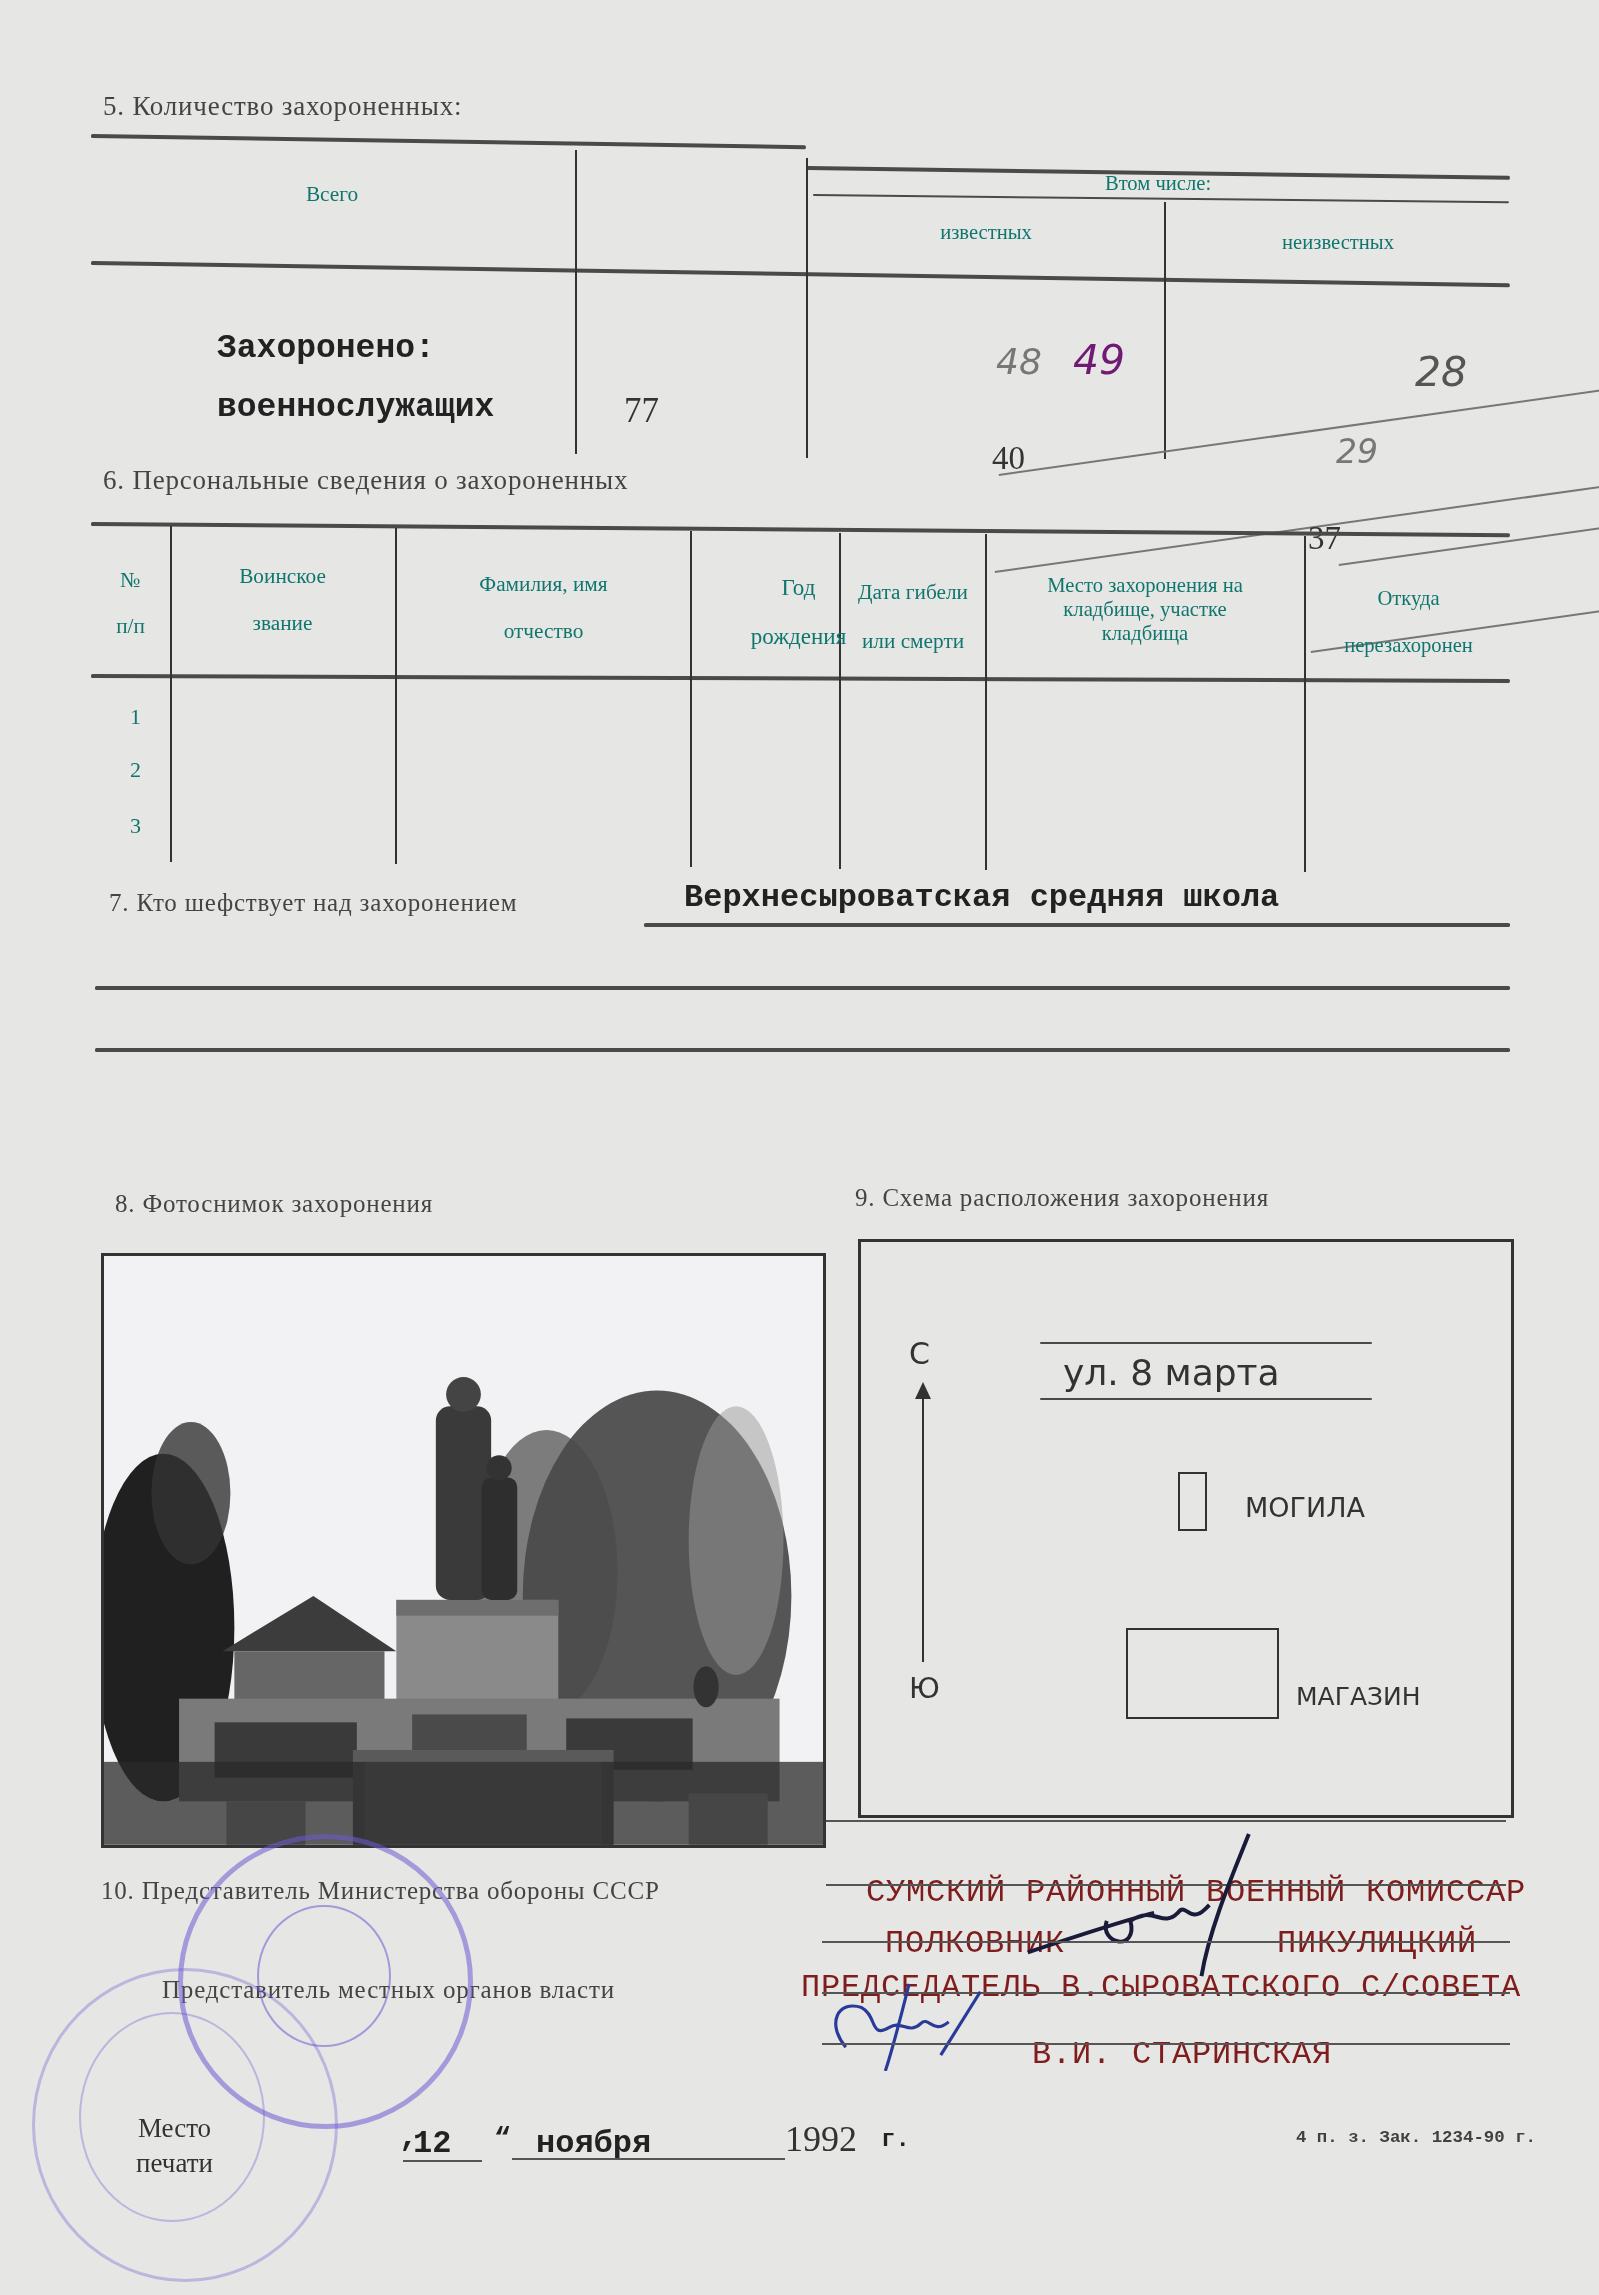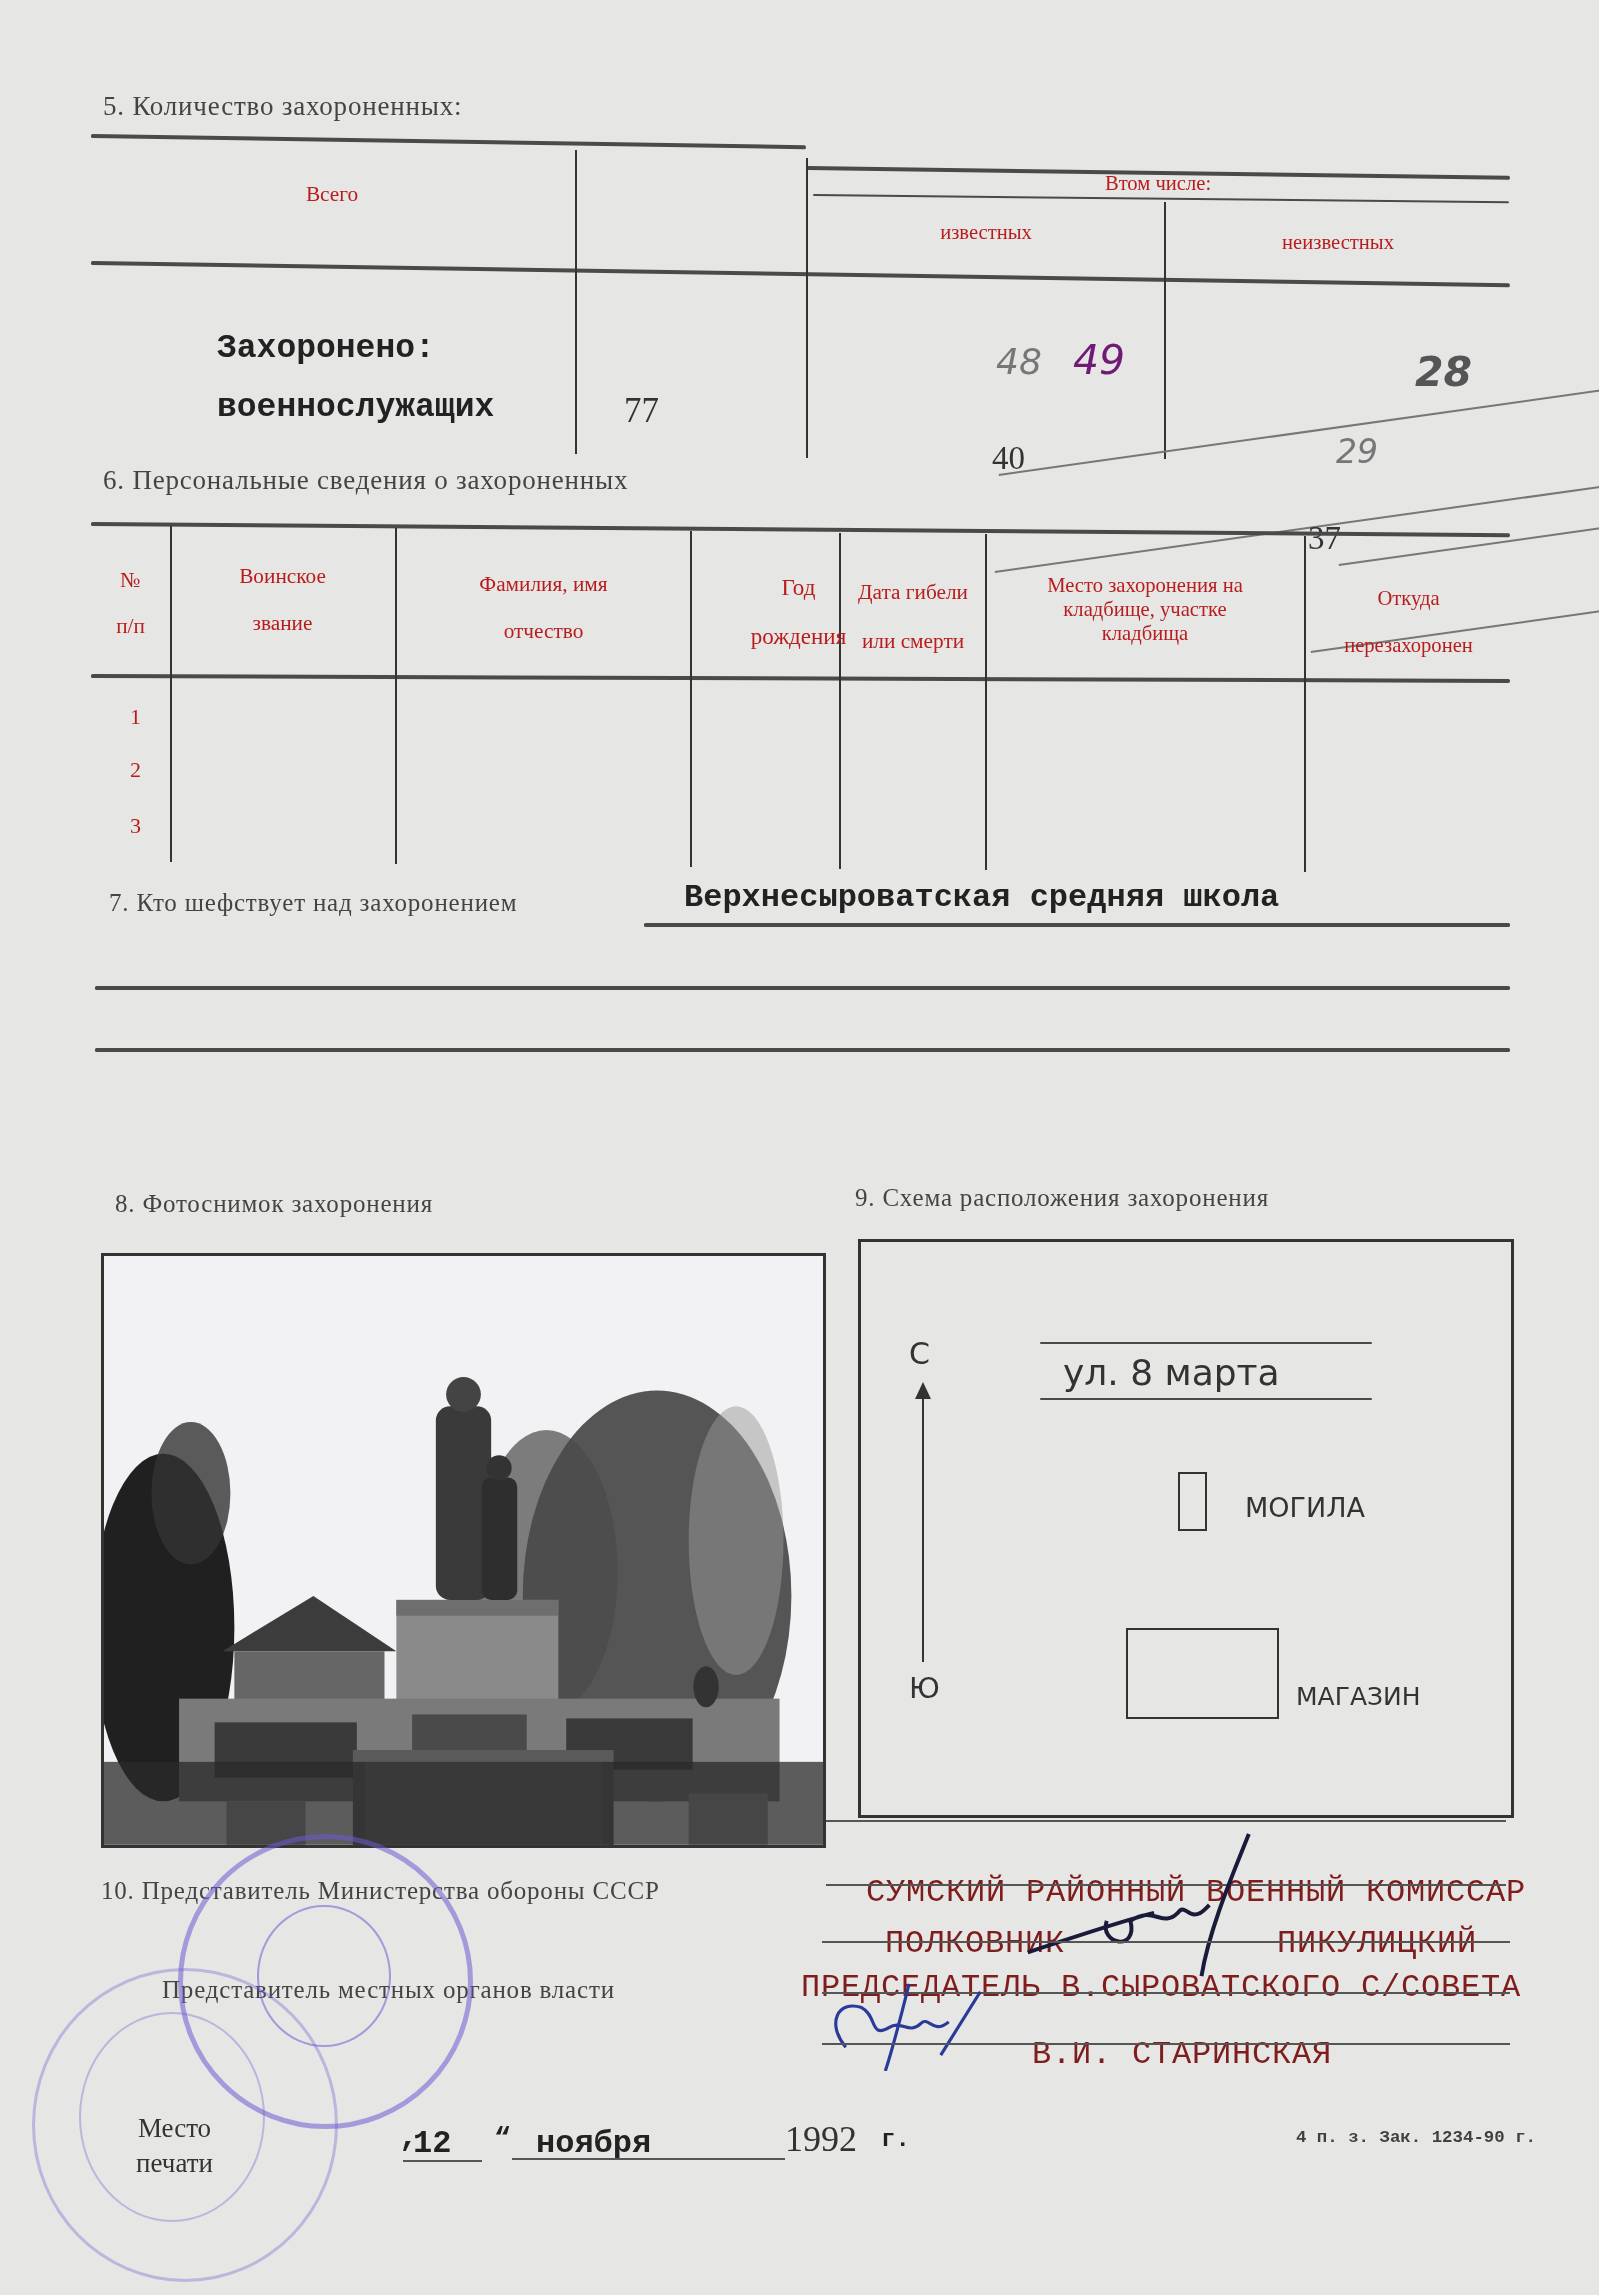--- a/index.html
+++ b/index.html
@@ -1,20 +1,20 @@
 <!DOCTYPE html>
 <html style="font-size:12.6px"><head>
 <meta charset="utf-8">
 <style>
   html, body { margin:0; padding:0; }
   body { width:1600px; height:2295px; position:relative; overflow:hidden;
          background:#e6e6e4; font-family:"Liberation Serif", serif; color:#3a3a3a; }
   .abs { position:absolute; }
   .label { font-family:"Liberation Serif", serif; font-size:27px; color:#444; letter-spacing:0.8px; }
-  .small { font-size:21.3px; color:#b91c1c; }
+  .small { font-size:21.3px; color:#0f766e; }
   .typed { font-family:"Liberation Mono", monospace; font-weight:bold; color:#222; }
   .hline { position:absolute; height:4px; background:#4a4a4a; border-radius:1.6px; }
   .thin { height:2.4px; }
   .vline { position:absolute; width:2.4px; background:#333; }
   .hand { font-family:"DejaVu Sans", sans-serif; color:#333; font-style:italic; }
   .strike { position:relative; color:#777; }
   .strike::after { content:""; position:absolute; left:-4.7px; right:-4.7px; top:52%; height:2.4px; background:#777; transform:rotate(-8deg); }
   .center { text-align:center; }
   .photo { background:#f4f4f6; border:3.2px solid #333; overflow:hidden; }
   .stamp { position:absolute; border-radius:50%; border:5.5px solid rgba(110,90,210,0.55); }
@@ -40,21 +40,21 @@
 
 <div class="abs typed" style="left:217px; top:330px; font-size:33px;">Захоронено:</div>
 <div class="abs typed" style="left:217px; top:389px; font-size:33px;">военнослужащих</div>
 <div class="abs" style="left:624px; top:391px; font-size:35px; color:#333;">77</div>
 
 <div class="abs hand strike" style="left:996px; top:341px; font-size:36px;">48</div>
 <div class="abs hand" style="left:1073px; top:336px; font-size:41px; color:#701a75;">49</div>
 <div class="abs strike" style="left:992px; top:399px; font-size:33px; color:#333;">40</div>
 
 <div class="abs hand strike" style="left:1336px; top:354px; font-size:33px;">29</div>
-<div class="abs hand" style="left:1415px; top:348px; font-size:41px; color:#555;font-weight:bold;">28</div>
+<div class="abs hand" style="left:1415px; top:348px; font-size:41px; color:#555;">28</div>
 <div class="abs strike" style="left:1308px; top:403px; font-size:33px; color:#333;">37</div>
 
 <div class="abs label" style="left:103px; top:465px;">6. Персональные сведения о захороненных</div>
 <div class="hline" style="left:91px; top:522px; width:1419px; transform:rotate(0.45deg); transform-origin:left;"></div>
 <div class="hline" style="left:91px; top:674px; width:1419px; transform:rotate(0.2deg); transform-origin:left;"></div>
 
 <div class="vline" style="left:170px; top:526px; height:336px;"></div>
 <div class="vline" style="left:395px; top:528px; height:336px;"></div>
 <div class="vline" style="left:690px; top:531px; height:336px;"></div>
 <div class="vline" style="left:839px; top:533px; height:336px;"></div>

